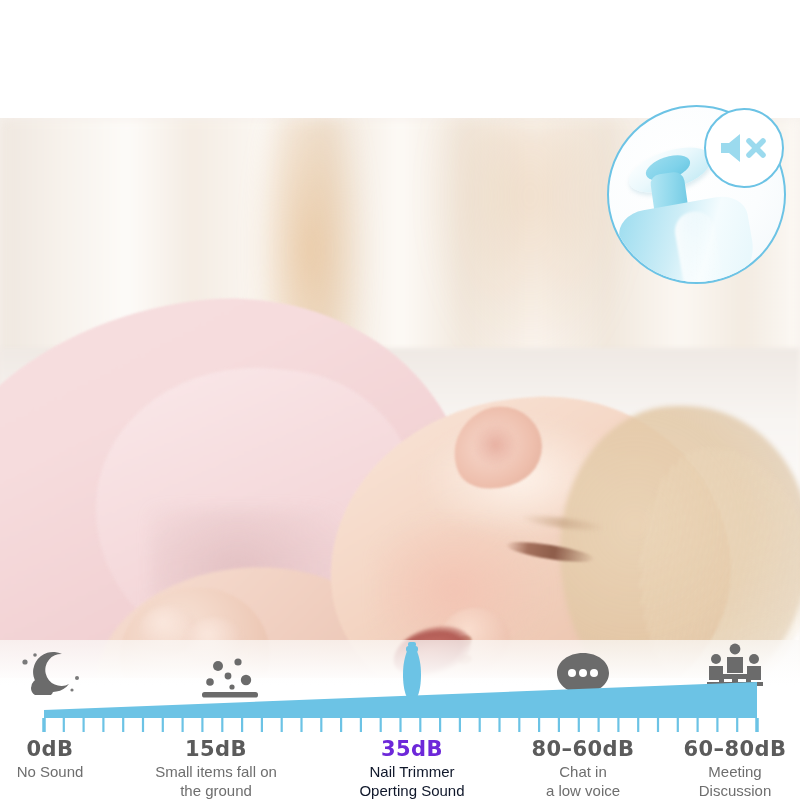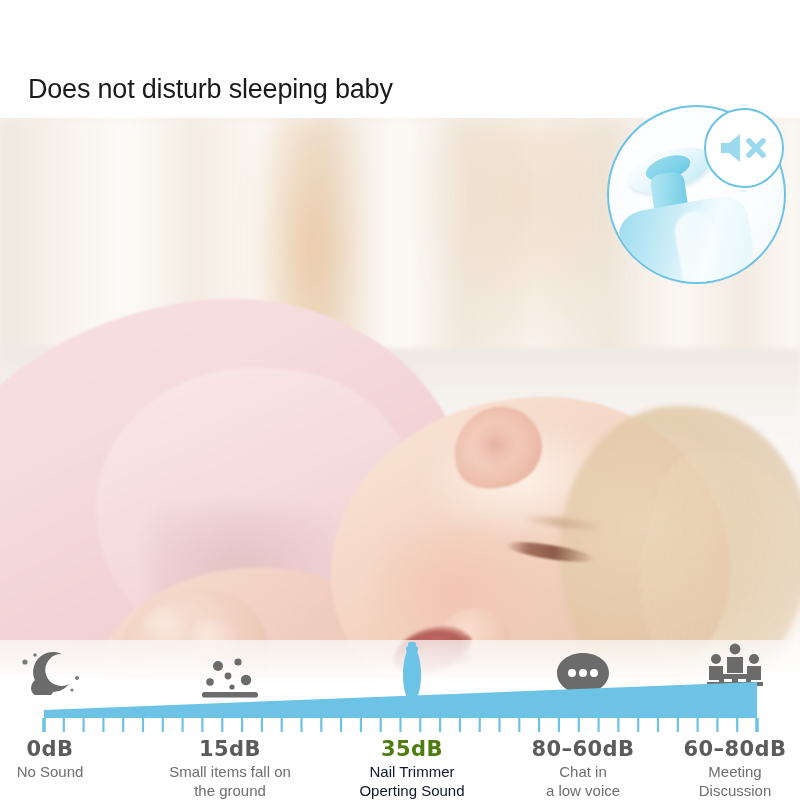--- a/index.html
+++ b/index.html
@@ -245,21 +245,21 @@
     width:190px;
   }
   .lbl .val{
     font-size:21px;font-weight:bold;color:#5b5b5b;letter-spacing:.4px;
     font-family:"DejaVu Sans", sans-serif;line-height:1.12;
   }
   .lbl .dsc{
     font-size:15px;color:#6e6e6e;line-height:1.22;margin-top:1px;
     font-family:"Liberation Sans", sans-serif;
   }
-  .lbl.hi .val{color:#4d7c0f;text-align:center;}
+  .lbl.hi .val{color:#6d28d9;text-align:center;}
   .lbl.hi .dsc{color:#0f172a;}
 </style>
 </head>
 <body>
 
 <div id="page">
 
   <div class="photo">
     <div class="bg-wall"></div>
     <div class="bg-warm"></div>
@@ -285,21 +285,20 @@
     <div class="cheek"></div>
     <div class="brow"></div>
     <div class="eye"></div>
     <div class="nose"></div>
     <div class="nostril"></div>
     <div class="nostril2"></div>
     <div class="mouth"></div>
 
   </div>
 
-  <div class="subhead">Does not disturb sleeping baby</div>
 
   <div class="inset">
     <div class="trim-cap"></div>
     <div class="trim-cap-inner"></div>
     <div class="trim-neck"></div>
     <div class="trim-body"></div>
     <div class="trim-body-hl"></div>
   </div>
 
   <div class="mute-badge">
@@ -418,21 +417,21 @@
     </svg>
 
     <div class="labels">
 
       <div class="lbl" style="left:50px;">
         <div class="val">0dB</div>
         <div class="dsc">No Sound</div>
         <div class="dsc"></div>
       </div>
 
-      <div class="lbl" style="left:230px;">
+      <div class="lbl" style="left:216px;">
         <div class="val">15dB</div>
         <div class="dsc">Small items fall on</div>
         <div class="dsc">the ground</div>
       </div>
 
       <div class="lbl hi" style="left:412px;">
         <div class="val">35dB</div>
         <div class="dsc">Nail Trimmer</div>
         <div class="dsc">Operting Sound</div>
       </div>

